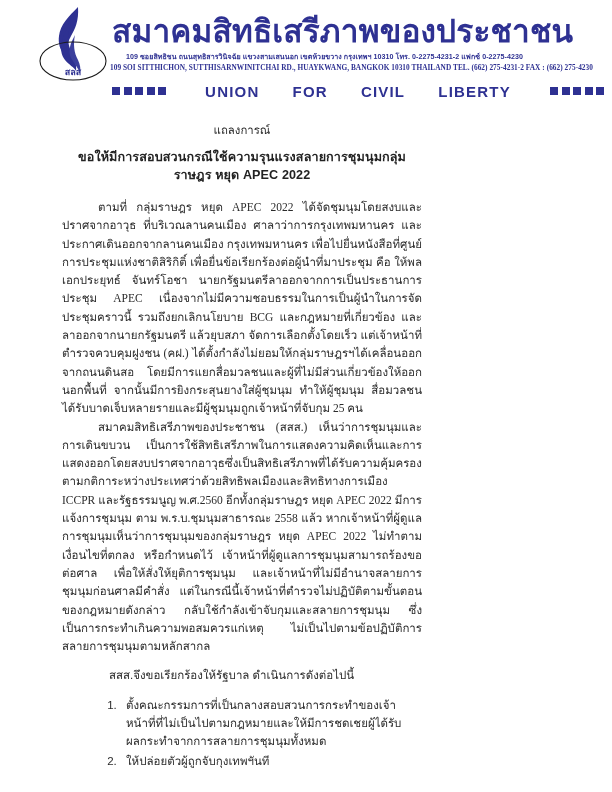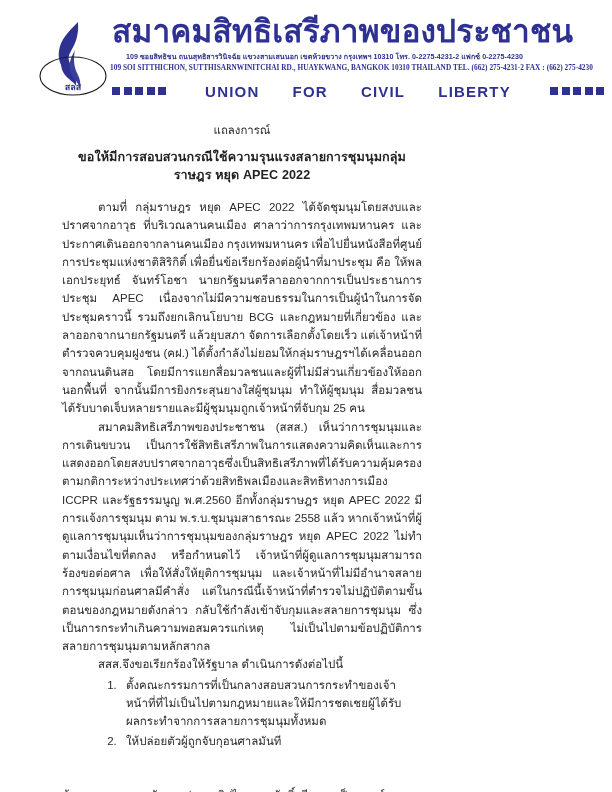--- a/index.html
+++ b/index.html
@@ -23,21 +23,21 @@
   
   .letterhead {
     position: relative;
     width: 612px;
     height: 104px;
     padding: 0;
   }
   .logo-wrap {
     position: absolute;
     left: 34px;
-    top: 20px;
+    top: 5px;
     width: 78px;
     height: 80px;
   }
   .logo-wrap svg { display: block; }
 
   .org-name {
     position: absolute;
     left: 112px;
     top: 12px;
     width: 492px;
@@ -117,29 +117,30 @@
   }
   .para {
     font-size: 11.5px;
     line-height: 18.3px;
     text-align: justify;
     text-justify: inter-word;
     color: #2b2b2b;
     margin: 0;
     text-indent: 36px;
     word-break: break-word;
+    font-family: Liberation Serif, serif;
   }
   .para.first { margin-top: 14px; }
   .para.tight { text-indent: 36px; }
   .demands-intro {
     font-size: 11.5px;
     line-height: 18.3px;
     text-indent: 36px;
     color: #2b2b2b;
-    margin: 0;
+    margin: 11px;
   }
   ol.demands {
     margin: 2px 0 0 0;
     padding-left: 58px;
     font-size: 11.5px;
     line-height: 18.3px;
     color: #2b2b2b;
   }
   ol.demands li {
     margin: 0 0 1px 0;
@@ -215,20 +216,20 @@
 
     <div class="stmt-title">ขอให้มีการสอบสวนกรณีใช้ความรุนแรงสลายการชุมนุมกลุ่มราษฎร หยุด APEC 2022</div>
 
     <p class="para first">ตามที่ กลุ่มราษฎร หยุด APEC 2022 ได้จัดชุมนุมโดยสงบและปราศจากอาวุธ ที่บริเวณลานคนเมือง ศาลาว่าการกรุงเทพมหานคร และประกาศเดินออกจากลานคนเมือง กรุงเทพมหานคร เพื่อไปยื่นหนังสือที่ศูนย์การประชุมแห่งชาติสิริกิติ์ เพื่อยื่นข้อเรียกร้องต่อผู้นำที่มาประชุม คือ ให้พลเอกประยุทธ์ จันทร์โอชา นายกรัฐมนตรีลาออกจากการเป็นประธานการประชุม APEC เนื่องจากไม่มีความชอบธรรมในการเป็นผู้นำในการจัดประชุมคราวนี้ รวมถึงยกเลิกนโยบาย BCG และกฎหมายที่เกี่ยวข้อง และลาออกจากนายกรัฐมนตรี แล้วยุบสภา จัดการเลือกตั้งโดยเร็ว แต่เจ้าหน้าที่ตำรวจควบคุมฝูงชน (คฝ.) ได้ตั้งกำลังไม่ยอมให้กลุ่มราษฎรฯได้เคลื่อนออกจากถนนดินสอ โดยมีการแยกสื่อมวลชนและผู้ที่ไม่มีส่วนเกี่ยวข้องให้ออกนอกพื้นที่ จากนั้นมีการยิงกระสุนยางใส่ผู้ชุมนุม ทำให้ผู้ชุมนุม สื่อมวลชนได้รับบาดเจ็บหลายรายและมีผู้ชุมนุมถูกเจ้าหน้าที่จับกุม 25 คน</p>
     <p class="para tight">สมาคมสิทธิเสรีภาพของประชาชน (สสส.) เห็นว่าการชุมนุมและการเดินขบวน เป็นการใช้สิทธิเสรีภาพในการแสดงความคิดเห็นและการแสดงออกโดยสงบปราศจากอาวุธซึ่งเป็นสิทธิเสรีภาพที่ได้รับความคุ้มครองตามกติการะหว่างประเทศว่าด้วยสิทธิพลเมืองและสิทธิทางการเมือง ICCPR และรัฐธรรมนูญ พ.ศ.2560 อีกทั้งกลุ่มราษฎร หยุด APEC 2022 มีการแจ้งการชุมนุม ตาม พ.ร.บ.ชุมนุมสาธารณะ 2558 แล้ว หากเจ้าหน้าที่ผู้ดูแลการชุมนุมเห็นว่าการชุมนุมของกลุ่มราษฎร หยุด APEC 2022 ไม่ทำตามเงื่อนไขที่ตกลง หรือกำหนดไว้ เจ้าหน้าที่ผู้ดูแลการชุมนุมสามารถร้องขอต่อศาล เพื่อให้สั่งให้ยุติการชุมนุม และเจ้าหน้าที่ไม่มีอำนาจสลายการชุมนุมก่อนศาลมีคำสั่ง แต่ในกรณีนี้เจ้าหน้าที่ตำรวจไม่ปฏิบัติตามขั้นตอนของกฎหมายดังกล่าว กลับใช้กำลังเข้าจับกุมและสลายการชุมนุม ซึ่งเป็นการกระทำเกินความพอสมควรแก่เหตุ ไม่เป็นไปตามข้อปฏิบัติการสลายการชุมนุมตามหลักสากล</p>
 
     <p class="demands-intro">สสส.จึงขอเรียกร้องให้รัฐบาล ดำเนินการดังต่อไปนี้</p>
 
     <ol class="demands">
       <li>ตั้งคณะกรรมการที่เป็นกลางสอบสวนการกระทำของเจ้าหน้าที่ที่ไม่เป็นไปตามกฎหมายและให้มีการชดเชยผู้ได้รับผลกระทำจากการสลายการชุมนุมทั้งหมด</li>
-      <li>ให้ปล่อยตัวผู้ถูกจับกุอนศาลมันที</li>
+      <li>ให้ปล่อยตัวผู้ถูกจับกุงเทพฯันที</li>
     </ol>
 
     <div class="closing">ด้วยความเคารพหลักการประชาธิปไตยและศักดิ์ศรีความเป็นมนุษย์</div>
 
   </div>
 
 </div>
 
 </body></html>

